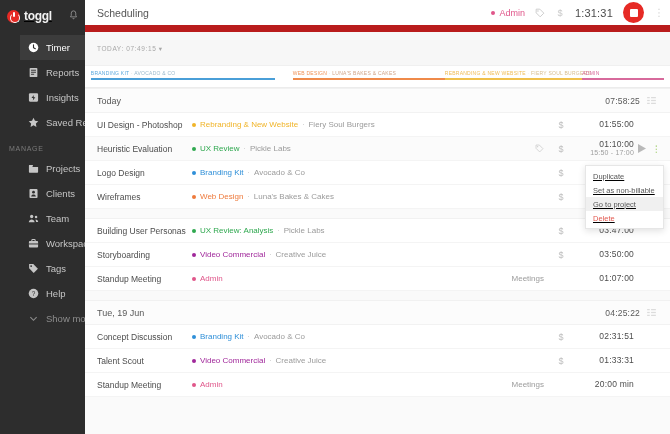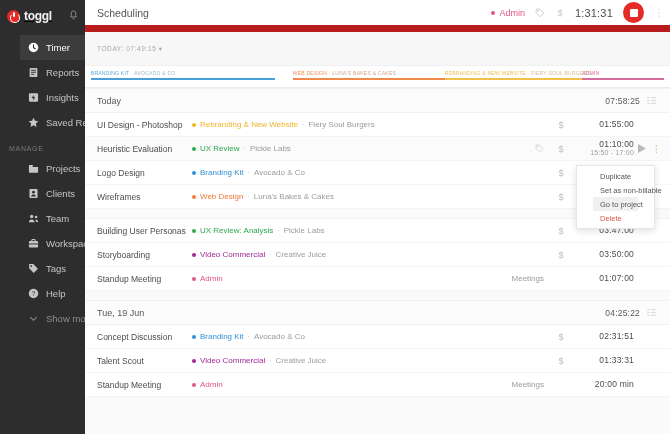--- a/index.html
+++ b/index.html
@@ -144,25 +144,25 @@
   .durbox {
     width: 62px; text-align: right; font-size: 8.5px; color: #4d4d4d; letter-spacing: 0.2px;
     line-height: 1.15;
   }
   .durbox .range { font-size: 7px; color: #9e9e9e; display: block; }
   .playbox { width: 16px; display: flex; justify-content: center; color: #b9b9b9; font-size: 8px; }
   .dotsbox { width: 12px; display: flex; justify-content: center; color: #8ac34a; font-size: 9px; letter-spacing: -0.5px; cursor: pointer; }
 
   
   .dropdown {
-    position: absolute; right: 15px; top: 165px;
+    position: absolute; right: 6px; top: 165px;
     width: 79px; background: #ffffff;
     border: 1px solid #e6e6e6;
     box-shadow: 0 2px 7px rgba(0,0,0,0.12);
-    z-index: 40; padding: 3px 16px;
+    z-index: 40; padding: 3px 0; text-decoration: underline;
   }
   .dd-item {
     height: 14px; display: flex; align-items: center;
     padding-left: 7px; font-size: 7.5px; color: #565656;
     cursor: pointer; white-space: nowrap;
   }
   .dd-item.sel { background: #f0f0f0; }
   .dd-item.danger { color: #e2584f; }
 </style>
 </head>

